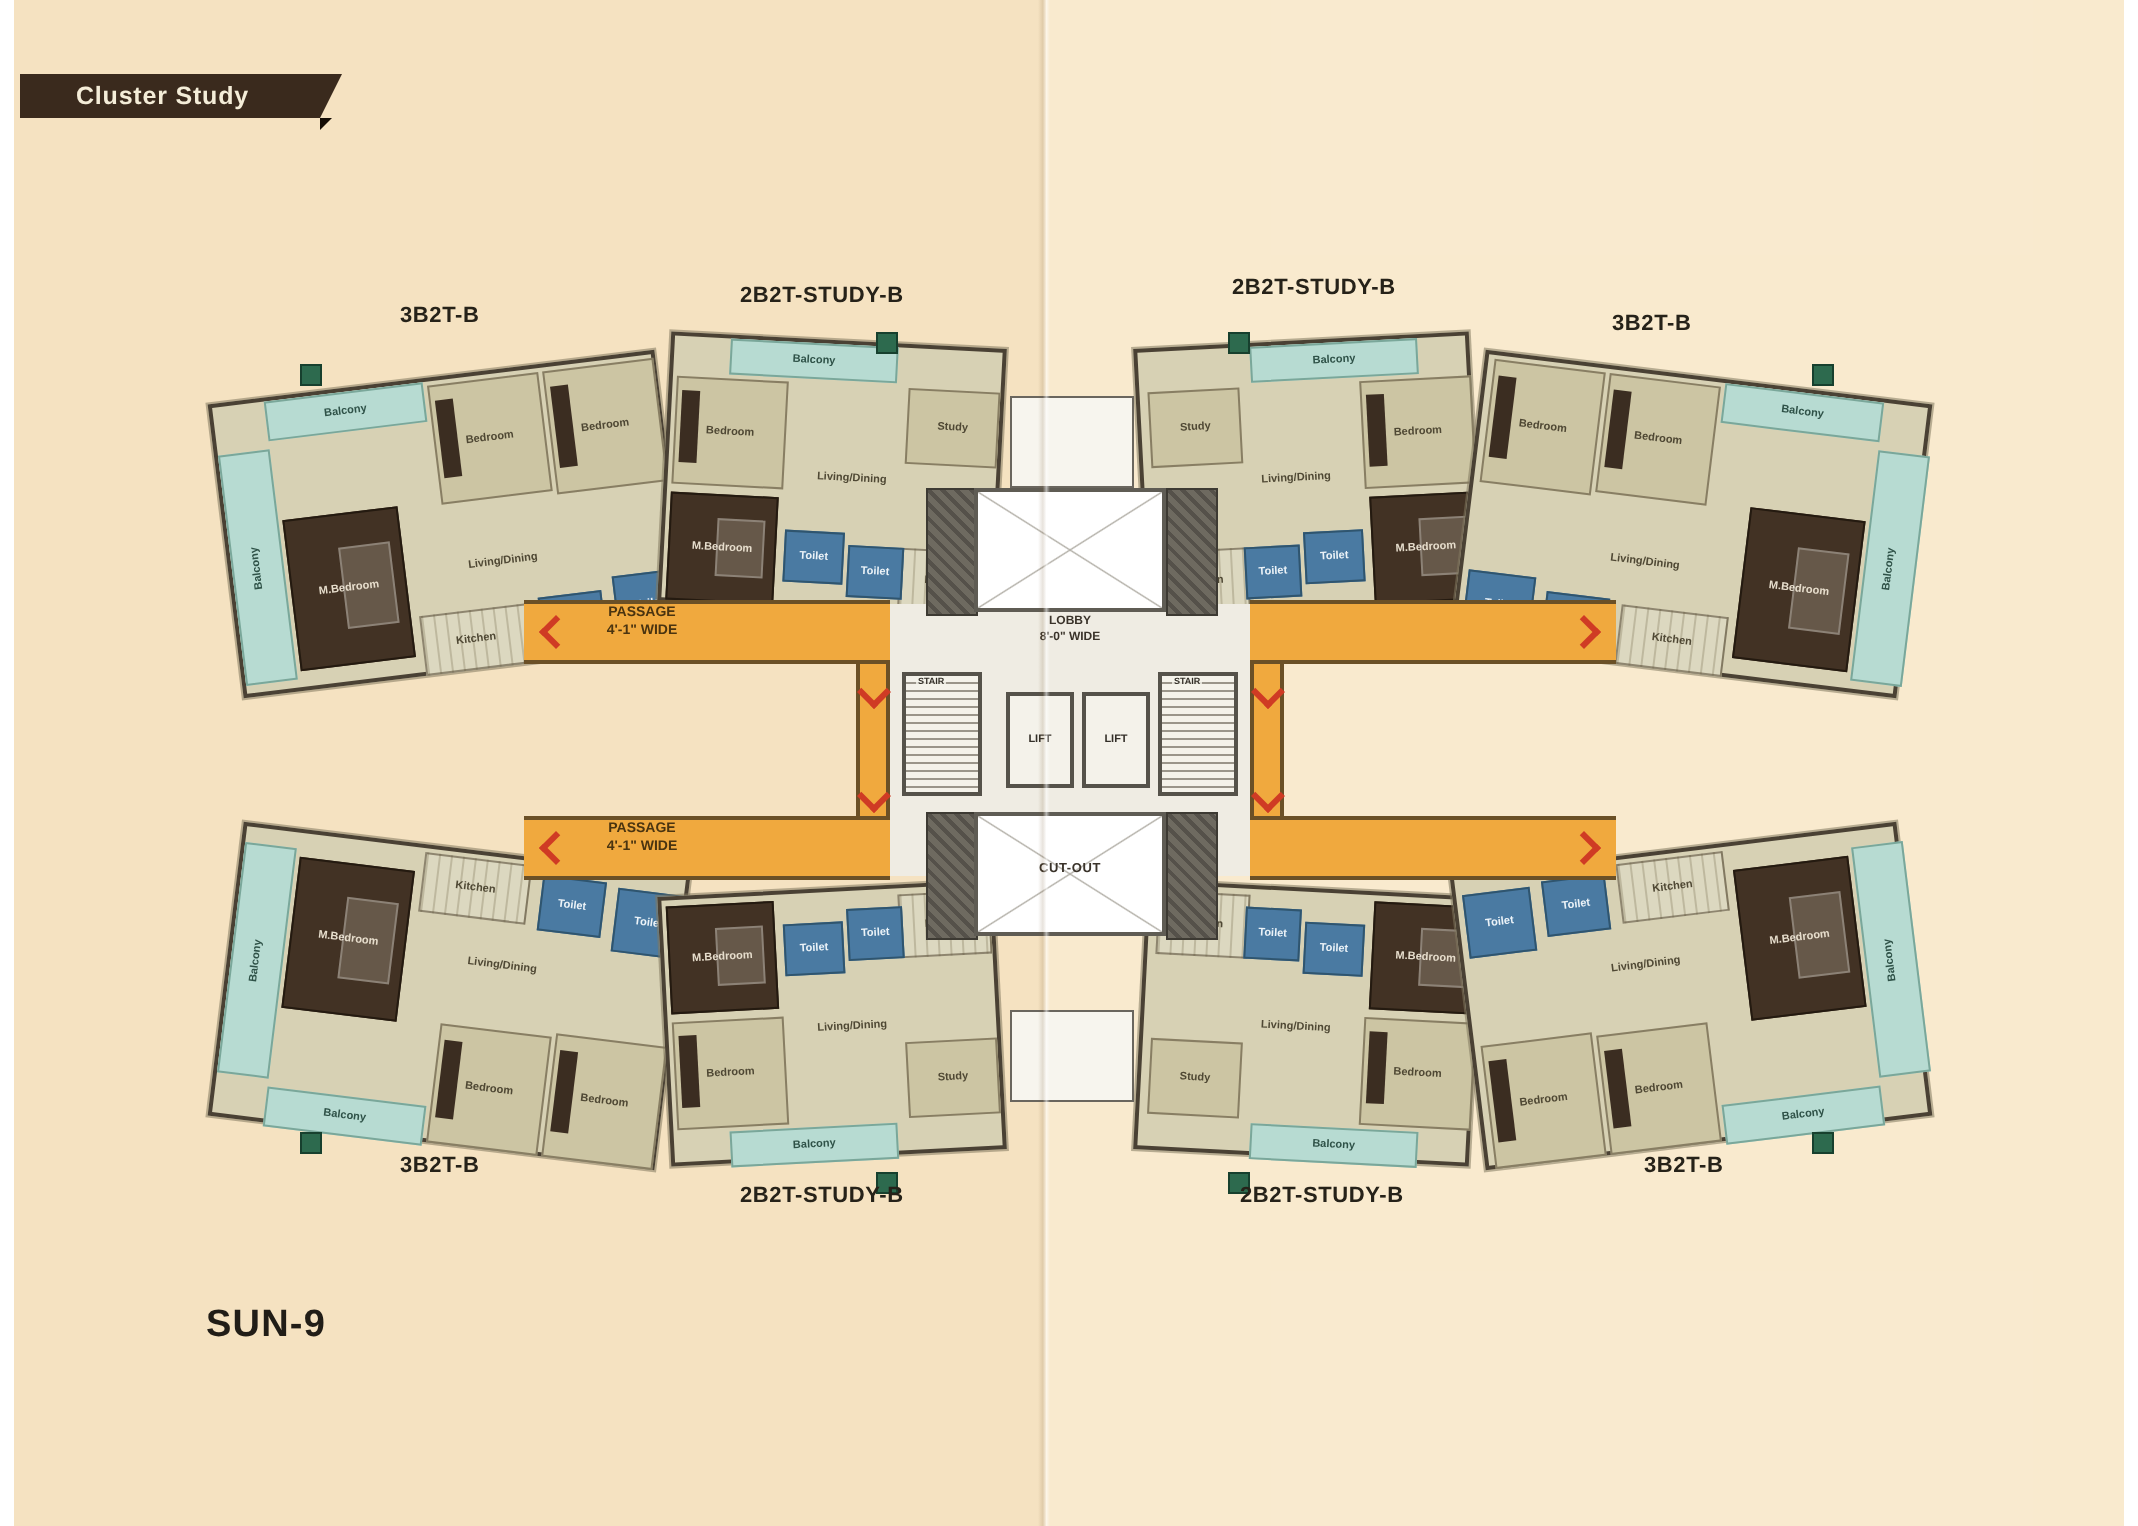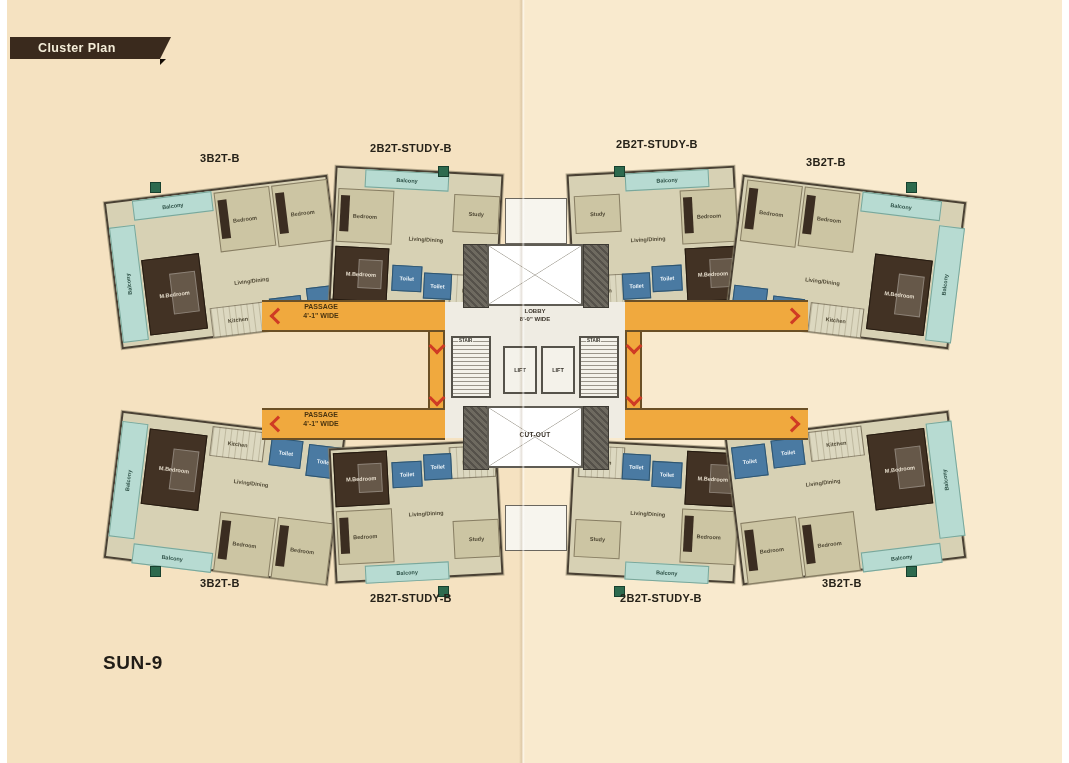--- a/index.html
+++ b/index.html
@@ -244,21 +244,21 @@
 
   <div class="plan-label" style="left:200px;top:152px">3B2T-B</div>
   <div class="plan-label" style="left:370px;top:142px">2B2T-STUDY-B</div>
   <div class="plan-label" style="left:616px;top:138px">2B2T-STUDY-B</div>
   <div class="plan-label" style="left:806px;top:156px">3B2T-B</div>
   <div class="plan-label" style="left:200px;top:577px">3B2T-B</div>
   <div class="plan-label" style="left:370px;top:592px">2B2T-STUDY-B</div>
   <div class="plan-label" style="left:620px;top:592px">2B2T-STUDY-B</div>
   <div class="plan-label" style="left:822px;top:577px">3B2T-B</div>
 
-  <div class="badge">Cluster Plan</div>
+  <div class="badge">Cluster Study</div>
   <div class="badge-tail"></div>
   <div class="badge-fold"></div>
 
   <div class="sun-title">SUN-9</div>
 
 
   <div class="fold"></div>
   <div class="edge edge-left"></div>
   <div class="edge edge-right"></div>
 </div>

